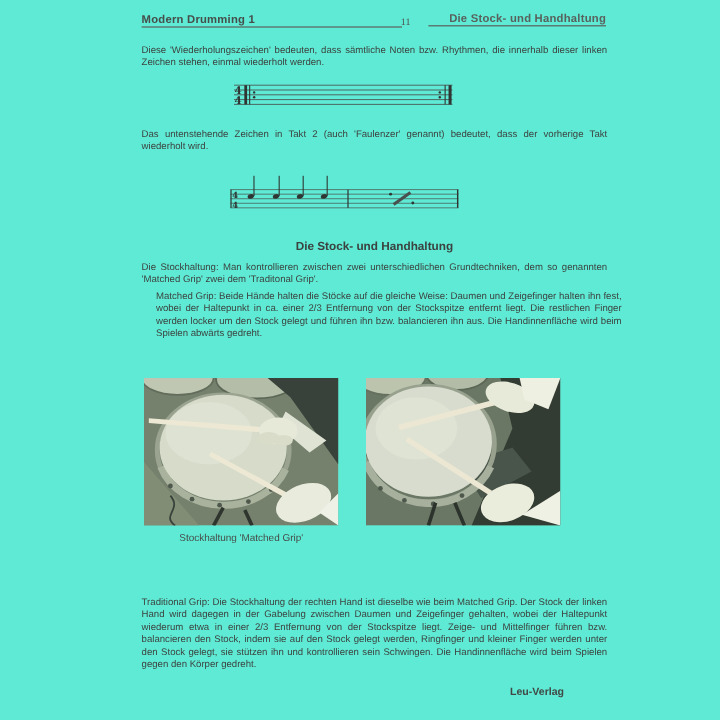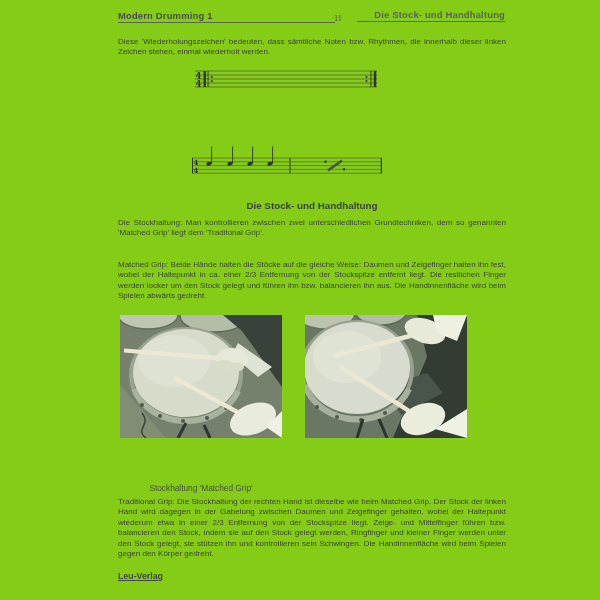--- a/index.html
+++ b/index.html
@@ -1,49 +1,49 @@
 <!DOCTYPE html>
 <html><head>
 <meta charset="utf-8">
 <style>
   html,body{margin:0;padding:0;}
   body{width:600px;height:600px;background:#ffffff;font-family:"Liberation Sans",sans-serif;}
-  .page{position:relative;width:600px;height:600px;background:#84cc16;overflow:hidden;color:#3d4441;}
+  .page{position:relative;width:600px;height:600px;background:#5eead4;overflow:hidden;color:#3d4441;}
 
   
   .hdr-left{position:absolute;left:118px;top:10px;font-size:9.4px;font-weight:bold;color:#464d4a;letter-spacing:.2px;}
   .hdr-right{position:absolute;left:118px;top:9px;width:387px;text-align:right;font-size:9.4px;font-weight:bold;color:#59615d;letter-spacing:.2px;}
   .hdr-rule-l{position:absolute;left:118px;top:22px;width:217px;border-top:1.3px solid #5b625e;}
   .hdr-rule-r{position:absolute;left:357px;top:21px;width:148px;border-top:1.3px solid #5b625e;}
   .hdr-num{position:absolute;left:334px;top:14px;width:24px;text-align:left;font-size:8.3px;color:#4c524f;font-family:Liberation Serif, serif;}
 
   
   .para{position:absolute;left:118px;width:388px;font-size:8px;line-height:10.45px;text-align:justify;color:#3d4441;}
   .para .b{font-weight:normal;}
   .p1{top:37px;}
   .p2{top:107px;}
   .p3{top:218px;}
-  .p4{top:260px;}
+  .p4{top:242px;margin-left:12px;}
   .p5{top:497px;}
 
   .section-heading{position:absolute;left:118px;top:200px;width:388px;text-align:center;font-size:9.8px;font-weight:bold;color:#3b4240;}
 
   .staff1{position:absolute;left:189px;top:59px;}
   .staff2{position:absolute;left:189px;top:142px;}
   .staff line,.staff path{stroke:#4a504d;}
   .tsig{font-family:"DejaVu Serif",serif;font-weight:bold;fill:#2f3533;}
 
   .photo{position:absolute;top:315px;width:162px;height:123px;}
   .photo-left{left:120px;}
   .photo-right{left:305px;}
   .caption{position:absolute;top:443px;width:162px;text-align:center;font-size:8.3px;color:#474d4a;}
-  .cap-left{left:120px;margin-top:40px;}
+  .cap-left{left:120px;}
   .cap-right{left:305px;}
 
-  .footer{position:absolute;top:571px;left:118px;width:352px;font-size:8.8px;font-weight:bold;color:#414845;text-decoration:underline;}
+  .footer{position:absolute;top:571px;left:118px;width:352px;text-align:right;font-size:8.8px;font-weight:bold;color:#414845;}
 </style>
 </head>
 <body>
 
 <div class="page">
 
   <div class="hdr-left">Modern Drumming 1</div>
   <div class="hdr-right">Die Stock- und Handhaltung</div>
   <div class="hdr-rule-l"></div>
   <div class="hdr-rule-r"></div>
@@ -68,20 +68,21 @@
       <circle cx="22.8" cy="22" r="1" fill="#2f3533"></circle>
     </g>
     <g>
       <circle cx="177.5" cy="18" r="1" fill="#2f3533"></circle>
       <circle cx="177.5" cy="22" r="1" fill="#2f3533"></circle>
       <rect x="181.5" y="12" width="0.9" height="16" fill="#2f3533"></rect>
       <rect x="184.8" y="12" width="2.5" height="16" fill="#2f3533"></rect>
     </g>
   </svg>
 
+  <div class="para p2">Das untenstehende Zeichen in Takt 2 (auch 'Faulenzer' genannt) bedeutet, dass der vorherige Takt wiederholt wird.</div>
 
   <svg class="staff staff2" width="196" height="44" viewBox="0 0 196 44">
     <g stroke="#4a504d" stroke-width="0.6">
       <line x1="3" y1="16" x2="193" y2="16"></line>
       <line x1="3" y1="19.8" x2="193" y2="19.8"></line>
       <line x1="3" y1="23.6" x2="193" y2="23.6"></line>
       <line x1="3" y1="27.4" x2="193" y2="27.4"></line>
       <line x1="3" y1="31.2" x2="193" y2="31.2"></line>
     </g>
     <rect x="3" y="16" width="1" height="15.2" fill="#2f3533"></rect>
@@ -101,21 +102,21 @@
     <g fill="#2f3533">
       <line x1="139" y1="28.5" x2="153" y2="18.5" stroke="#2f3533" stroke-width="2.6"></line>
       <circle cx="136.5" cy="19.8" r="1.2"></circle>
       <circle cx="155" cy="27.2" r="1.2"></circle>
     </g>
     <rect x="191.8" y="16" width="1.2" height="15.2" fill="#2f3533"></rect>
   </svg>
 
   <div class="section-heading">Die Stock- und Handhaltung</div>
 
-  <div class="para p3"><span class="b">Die Stockhaltung</span><span>: Man kontrollieren zwischen zwei unterschiedlichen Grundtechniken, dem so genannten </span><span class="b">'Matched Grip'</span><span> liegt dem </span><span class="b">'Traditonal Grip'</span><span>.</span></div>
+  <div class="para p3"><span class="b">Die Stockhaltung</span><span>: Man kontrollieren zwischen zwei unterschiedlichen Grundtechniken, dem so genannten </span><span class="b">'Matched Grip'</span><span> zwei dem </span><span class="b">'Traditonal Grip'</span><span>.</span></div>
   <div class="para p4"><span class="b">Matched Grip</span><span>: Beide Hände halten die Stöcke auf die gleiche Weise: Daumen und Zeigefinger halten ihn fest, wobei der Haltepunkt in ca. einer 2/3 Entfernung von der Stockspitze entfernt liegt. Die restlichen Finger werden locker um den Stock gelegt und führen ihn bzw. balancieren ihn aus. Die Handinnenfläche wird beim Spielen abwärts gedreht.</span></div>
 
   <svg class="photo photo-left" width="162" height="123" viewBox="0 0 162 123">
     <rect x="0" y="0" width="162" height="123" fill="#75806d"></rect>
     <polygon points="0,70 46,123 0,123" fill="#828d76"></polygon>
     <ellipse cx="28" cy="0" rx="30" ry="14" fill="#bfc7b2" stroke="#636d5c" stroke-width="1.5"></ellipse>
     <ellipse cx="94" cy="1" rx="34" ry="16" fill="#b4bda8" stroke="#5d6756" stroke-width="1.5"></ellipse>
     <polygon points="103,0 162,0 162,72 122,16" fill="#39423a"></polygon>
     <ellipse cx="66" cy="60" rx="55" ry="46" fill="none" stroke="#99a38f" stroke-width="4"></ellipse>
     <path d="M 14 74 A 55 46 0 0 0 118 76" fill="none" stroke="#a9b29d" stroke-width="6"></path>

